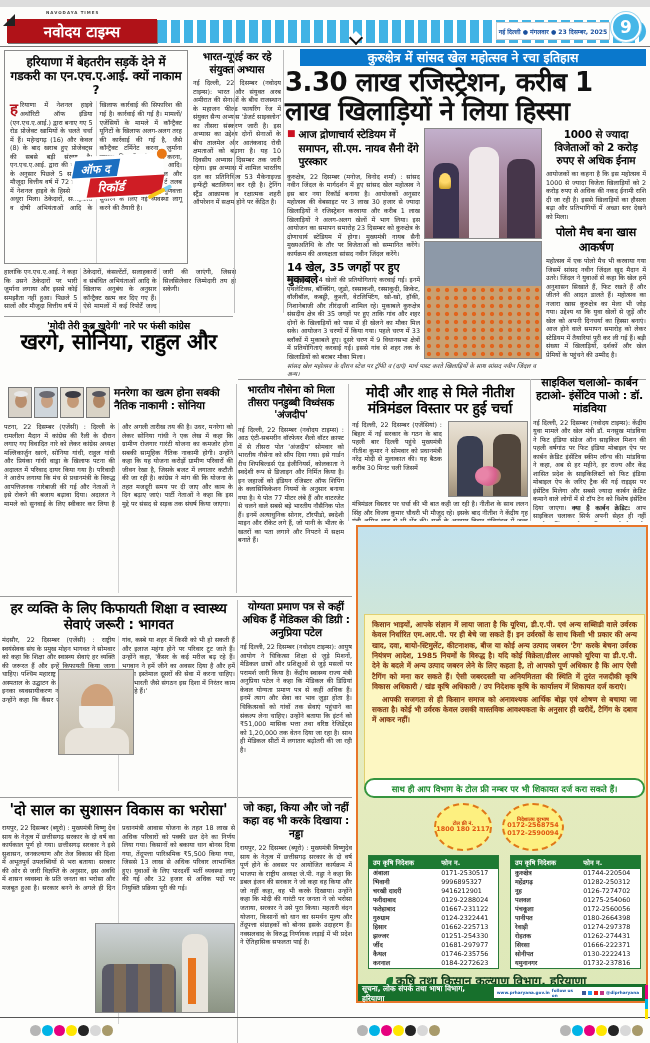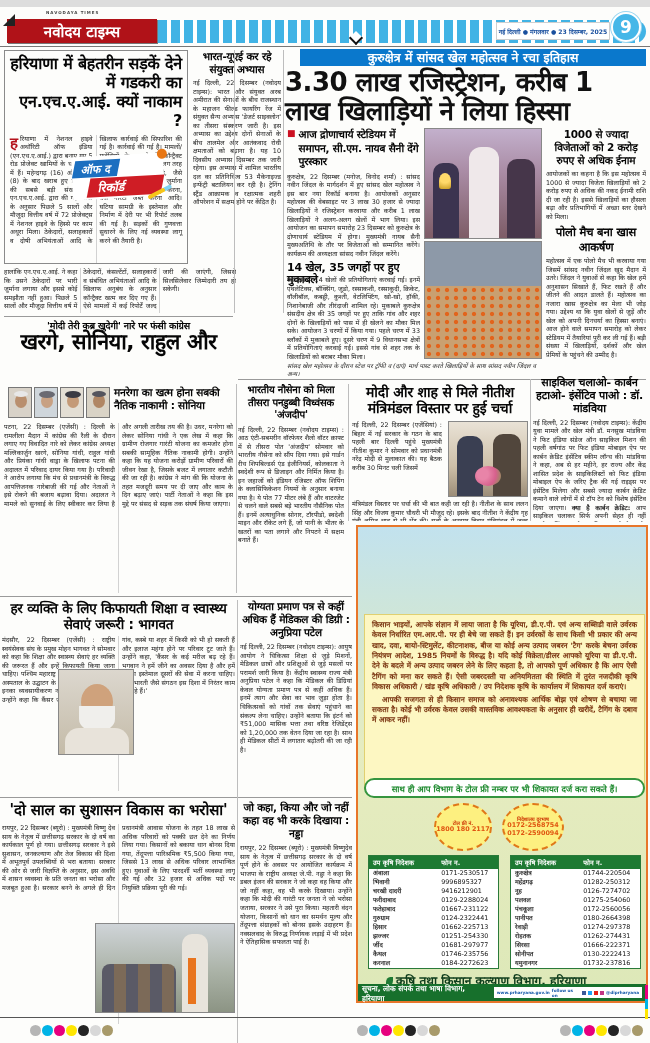--- a/index.html
+++ b/index.html
@@ -81,21 +81,21 @@
     <div class="logo abs" style="left:7px;top:12px;width:150px;height:24px">
         <span>नवोदय टाइम्स</span>
       </div>
     <div class="tab-pt abs" style="left:351px;top:26px"></div>
     <div class="datebox abs" style="left:496px;top:15px;width:114px;height:18px">नई दिल्ली ● मंगलवार ● 23 दिसम्बर, 2025</div>
     <div class="pgc abs" style="left:611px;top:5px">9</div>
   </div>
   <div class="hr" style="left:0;top:39px;width:650px;background:#777"></div>
 
   <div class="abs ov" style="left:4px;top:43px;width:184px;height:214px;border:1px solid #8a8a8a;padding:4px 5px">
-    <div class="h" style="font-size:16px;line-height:1.18;text-align:right">हरियाणा में बेहतरीन सड़कें देने में गडकरी का एन.एच.ए.आई. क्यों नाकाम ?</div>
+    <div class="h" style="font-size:12px;line-height:1.18;text-align:center">हरियाणा में बेहतरीन सड़कें देने में गडकरी का एन.एच.ए.आई. क्यों नाकाम ?</div>
     <div class="t cols2" style="margin-top:4px;height:164px">
       <span style="float:left;font-size:15px;font-weight:bold;color:#b5121b;line-height:1;margin:1px 2px 0 0">ह</span><span>रियाणा में नेशनल हाइवे अथॉरिटी ऑफ इंडिया (एन.एच.ए.आई.) द्वारा बनाए गए 5 रोड प्रोजेक्ट खामियों के चलते चर्चा में हैं। महेन्द्रगढ़ (16) और केवल (8) के बाद खराब हुए प्रोजेक्ट्स की सबसे बड़ी संख्या है। एन.एच.ए.आई. द्वारा की गई जांचों के अनुसार पिछले 5 सालों और मौजूदा वित्तीय वर्ष में 72 प्रोजेक्ट्स में नेशनल हाइवे के हिस्से पर काम अधूरा मिला। ठेकेदारों, सलाहकारों व दोषी अभियंताओं आदि के खिलाफ कार्रवाई की सिफारिश की गई है।</span>
       <span>कार्रवाई की गई है। मामलों/एजेंसियों के मामले में कॉन्ट्रैक्ट यूनिटों के खिलाफ अलग-अलग तरह की कार्रवाई की गई है, जैसे कॉन्ट्रैक्ट टर्मिनेट करना, जुर्माना लगाना, डिबारमेंट/ब्लैकलिस्ट करना, बैंक गारंटी जब्त करना आदि। घटिया सामग्री के इस्तेमाल और निर्माण में देरी पर भी रिपोर्ट तलब की गई है। सड़कों की गुणवत्ता सुधारने के लिए नई व्यवस्था लागू करने की तैयारी है।</span>
     </div>
   </div>
   <div class="offrec" style="left:72px;top:148px;width:92px">
     <span class="b1">ऑफ द</span>
     <span class="b2">रिकॉर्ड</span>
     <span class="dotmark"></span>
     <span class="pencil"></span>

